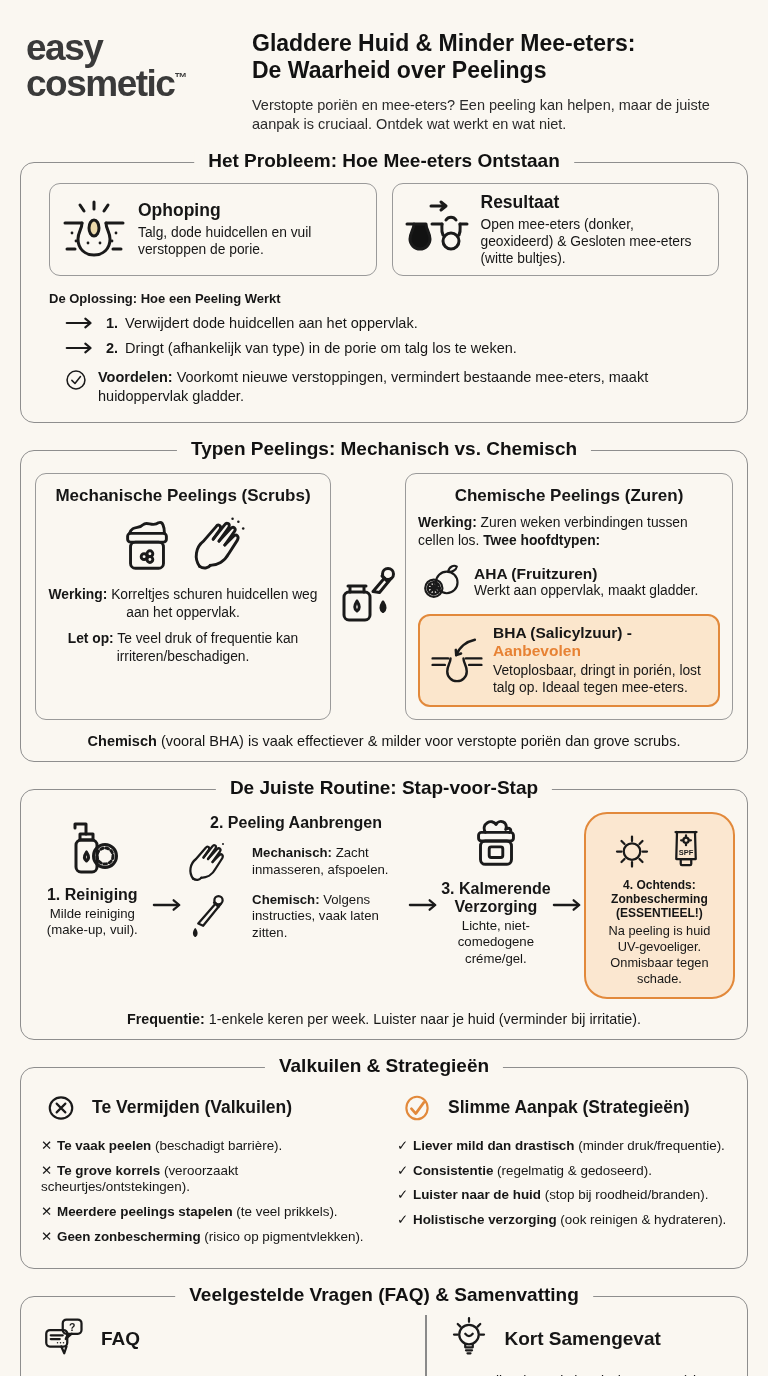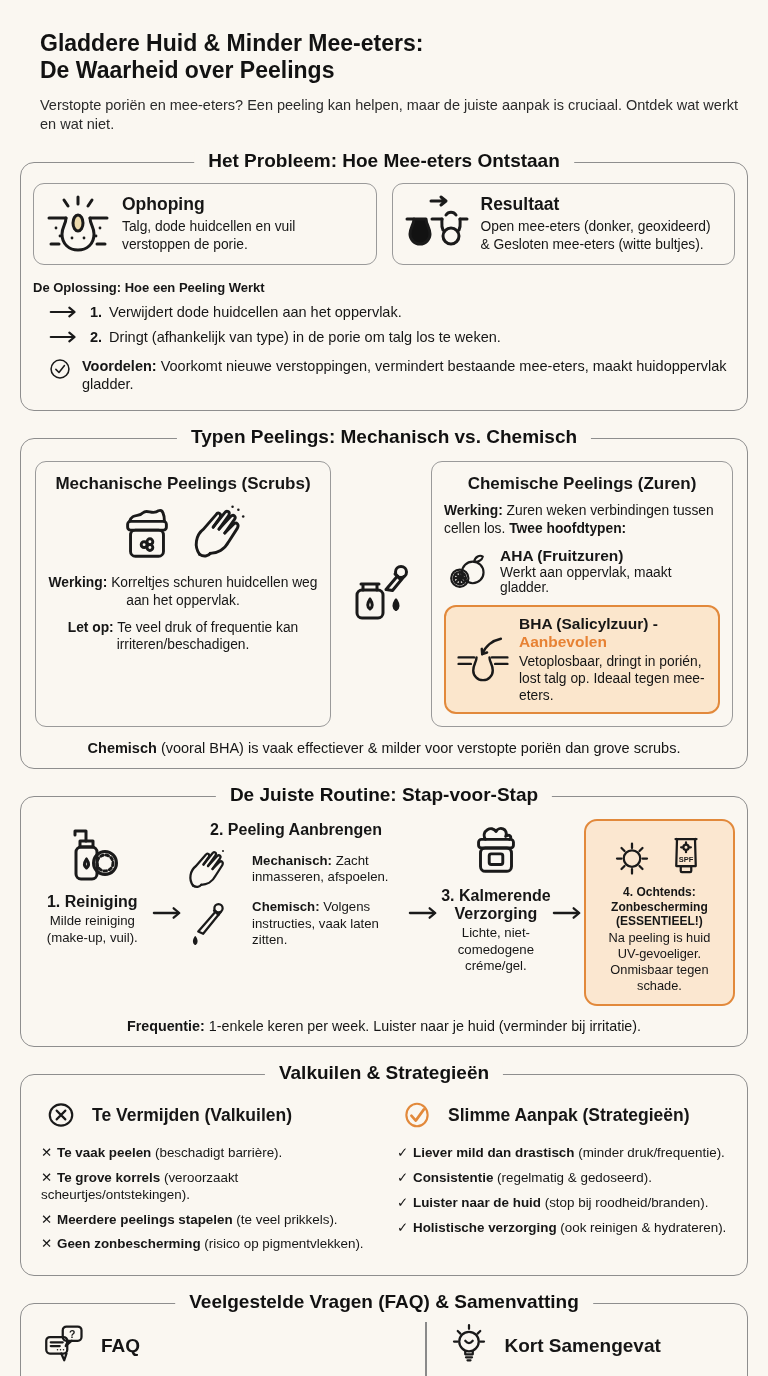--- a/index.html
+++ b/index.html
@@ -22,35 +22,35 @@
   
   .panel { position: relative; border: 1.6px solid #8E8E8E; border-radius: 14px; background: #FAF7F1; margin-top: 27px; }
   .panel-heading {
     position: absolute; top: -13px; left: 50%; transform: translateX(-50%);
     background: #FAF7F1; padding: 0 14px; font-size: 19px; font-weight: bold; white-space: nowrap; color: #111;
   }
   .icon { fill: none; stroke: #1a1a1a; stroke-width: 3; stroke-linecap: round; stroke-linejoin: round; flex-shrink: 0; }
   .arrow-svg { fill: none; stroke: #1a1a1a; stroke-width: 2.4; stroke-linecap: round; stroke-linejoin: round; flex-shrink: 0; }
 
   
-  .p1 { padding: 20px 12px 12px; }
+  .p1 { padding: 20px 28px 12px; }
   .cards-row { display: flex; gap: 15px; }
   .info-card { flex: 1; border: 1.6px solid #9A9A9A; border-radius: 11px; padding: 8px 12px; display: flex; gap: 12px; align-items: center; }
   .info-card svg { width: 64px; height: 64px; }
   .card-title { font-size: 17.5px; font-weight: bold; margin-bottom: 3px; }
   .card-text { font-size: 13.8px; line-height: 1.25; }
   .sub-heading { text-align: left; font-size: 13px; font-weight: bold; margin: 15px 0 4px; }
   .step-row { display: flex; align-items: center; gap: 11px; margin: 9px 0 0 16px; font-size: 14.5px; }
   .step-row b { margin-right: -4px; }
   .benefit-row { display: flex; align-items: flex-start; gap: 11px; margin: 12px 0 4px 16px; font-size: 14.5px; line-height: 1.3; }
   .benefit-row svg { width: 22px; height: 22px; margin-top: 1px; }
 
   
   .p2 { padding: 22px 14px 12px; }
-  .types-row { display: flex; align-items: stretch; gap: 13px; }
+  .types-row { display: flex; align-items: stretch; }
   .type-card { border: 1.6px solid #9A9A9A; border-radius: 11px; padding: 12px 12px; }
   .mech-card { width: 296px; text-align: center; }
   .mid-icon { width: 74px; display: flex; align-items: center; justify-content: center; }
   .mid-icon svg { width: 64px; height: 64px; }
   .chem-card { flex: 1; }
   .type-title { font-size: 17px; font-weight: bold; margin-bottom: 8px; text-align: center; }
   .mech-icons { display: flex; justify-content: center; gap: 10px; margin: 8px 0 10px; }
   .mech-icons svg { width: 62px; height: 62px; }
   .type-text { font-size: 13.8px; line-height: 1.28; margin-top: 9px; }
   .chem-intro { font-size: 13.8px; line-height: 1.28; margin-bottom: 9px; }
@@ -73,21 +73,21 @@
   .rcol1 svg { width: 74px; height: 64px; }
   .rstep-title { font-size: 16px; font-weight: bold; margin-top: 2px; }
   .rstep-text { font-size: 13.2px; line-height: 1.25; margin-top: 2px; }
   .rcol2 { width: 234px; }
   .rcol2 .rstep-title { text-align: center; margin-bottom: 6px; }
   .rsub { display: flex; gap: 20px; align-items: center; margin-top: 6px; }
   .rsub svg { width: 48px; height: 48px; }
   .rsub-text { font-size: 13.2px; line-height: 1.25; }
   .rcol3 { width: 116px; text-align: center; }
   .rcol3 svg { width: 62px; height: 62px; }
-  .rcol4 { width: 156px; border: 2px solid #E2893B; background: #FBE7D0; border-radius: 13px; padding: 10px 20px; text-align: center; }
+  .rcol4 { width: 156px; border: 2px solid #E2893B; background: #FBE7D0; border-radius: 23px; padding: 10px 20px; text-align: center; }
   .rcol4-icons { display: flex; justify-content: center; gap: 6px; }
   .rcol4-icons svg { width: 48px; height: 52px; }
   .rcol4 .rstep-title { font-size: 12px; line-height: 1.2; }
   .rcol4 .rstep-text { font-size: 12.8px; }
   .freq-line { text-align: center; font-size: 14.3px; margin-top: 12px; }
 
   
   .p4 { padding: 20px 20px 14px; }
   .pit-cols { display: flex; gap: 26px; }
   .pit-col { flex: 1; }
@@ -107,20 +107,24 @@
   .p5-title { font-size: 19px; font-weight: bold; }
   .faq-item { font-size: 13.6px; margin: 9px 0; line-height: 1.3; }
   .sum-text { font-size: 13.8px; line-height: 1.35; }
 </style>
 </head>
 <body>
 
 <div class="container">
 
   <div class="header">
+    <div class="logo">
+      <div>easy</div>
+      <div><span>cosmetic</span><span class="tm">™</span></div>
+    </div>
     <div class="header-right">
       <div class="page-title">
         <div>Gladdere Huid &amp; Minder Mee-eters:</div>
         <div>De Waarheid over Peelings</div>
       </div>
       <div class="page-subtitle">Verstopte poriën en mee-eters? Een peeling kan helpen, maar de juiste aanpak is cruciaal. Ontdek wat werkt en wat niet.</div>
     </div>
   </div>
 
   <div class="panel p1">

